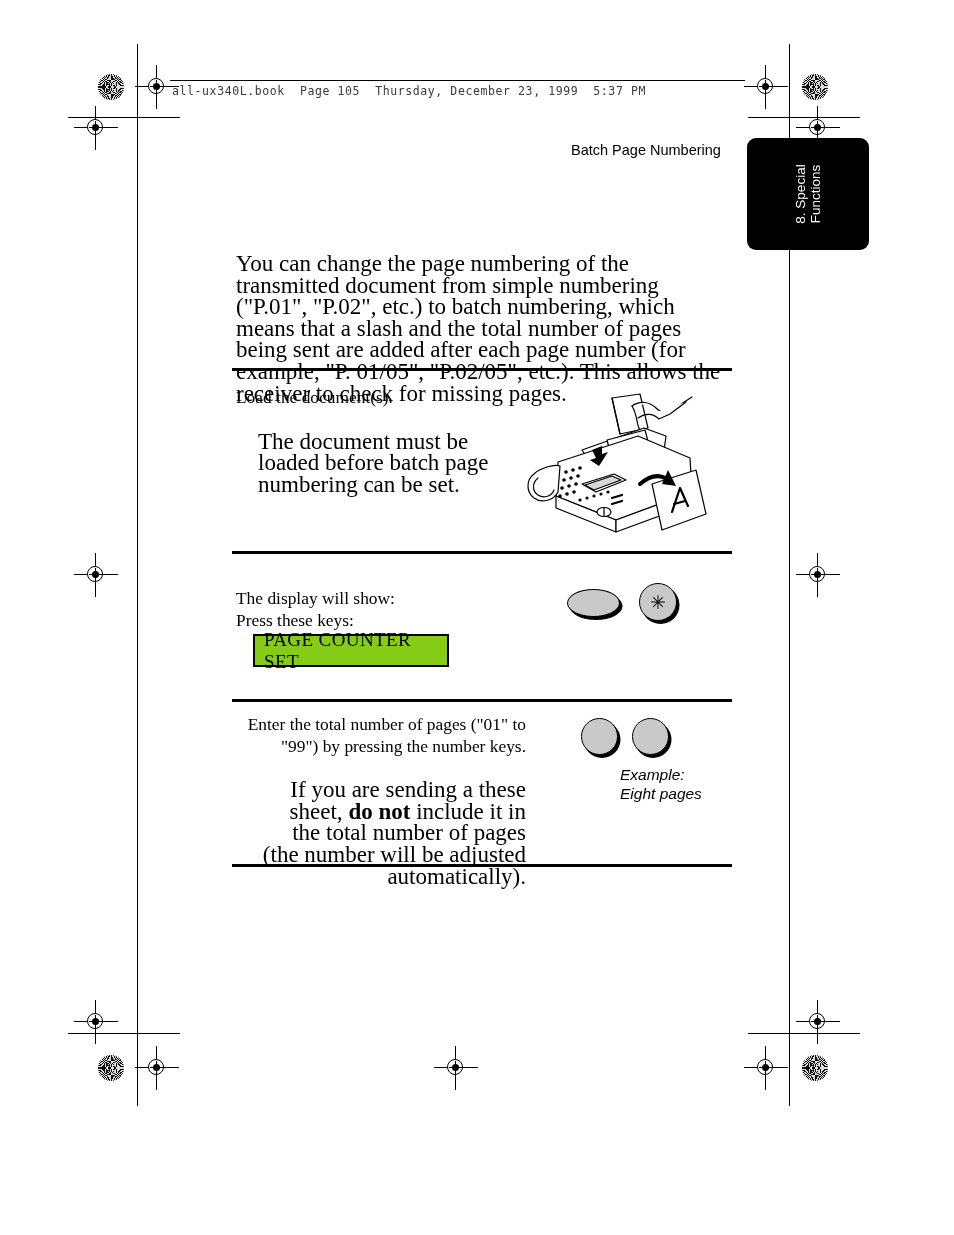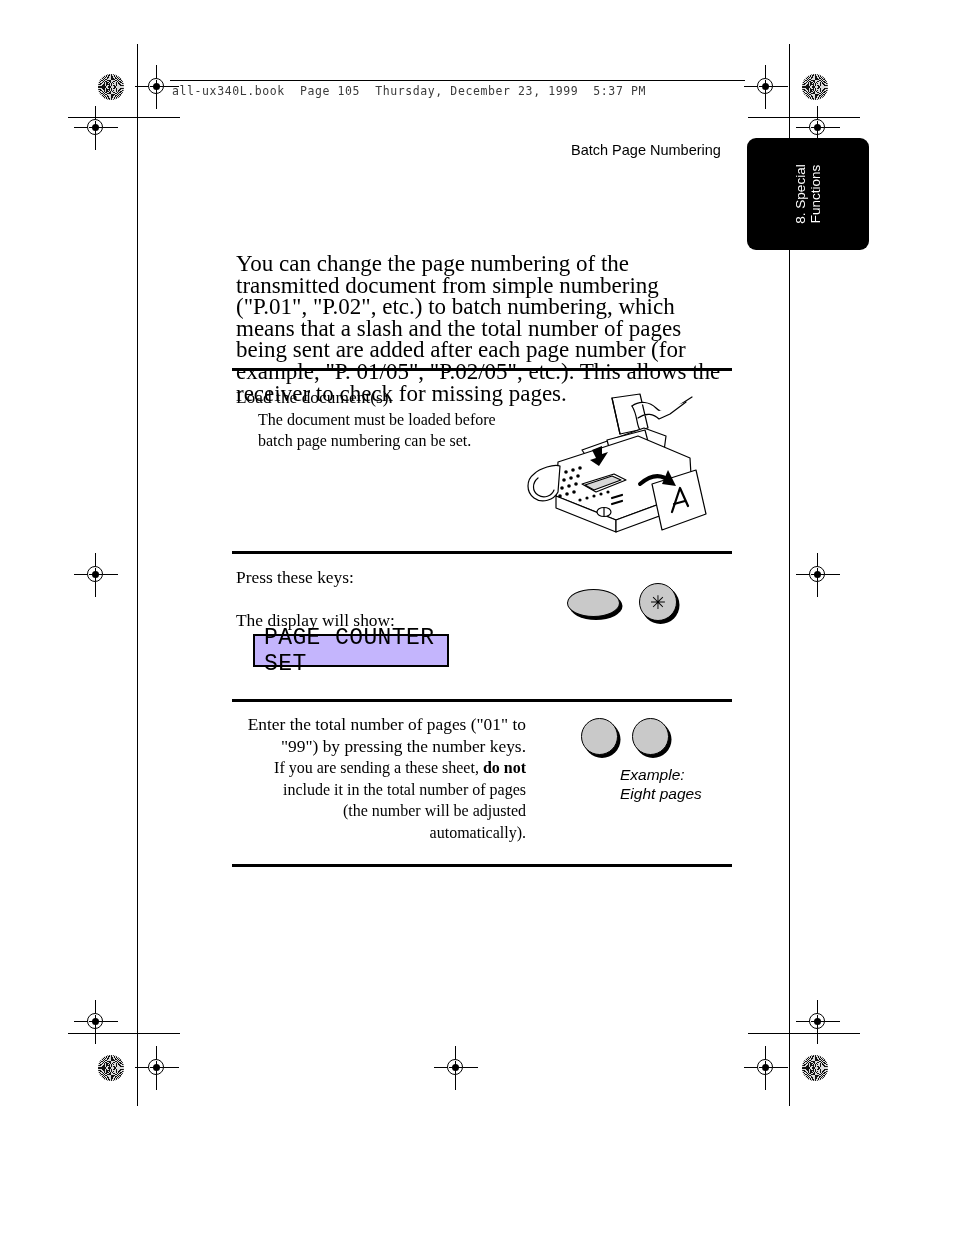--- a/index.html
+++ b/index.html
@@ -129,37 +129,37 @@
     background: #000;
   }
 
   .step {
     position: absolute;
     font-size: 17.4px;
     line-height: 21.6px;
   }
   .step .lead { margin: 0; }
   .step .note {
-    margin: 0 0 0 22px;
-    font-size: 16px;
+    margin: 22px 0 0 22px;
+    font-size: 23px;
     line-height: 21.6px;
   }
   .note b { font-weight: bold; }
 
   
   .lcd {
     position: absolute;
     border: 2.2px solid #000;
-    background: #c4b5fd;
+    background: #84cc16;
     box-sizing: border-box;
     display: flex;
     align-items: center;
     padding-left: 9px;
-    font-family: Liberation Mono, monospace;
-    font-size: 23px;
+    font-family: Liberation Serif, serif;
+    font-size: 19px;
     letter-spacing: 0.4px;
     color: #000;
   }
 
   
   .key {
     position: absolute;
     background: #c9c9c9;
     border: 1.8px solid #000;
     box-sizing: border-box;
@@ -353,22 +353,22 @@
       <polygon points="72,62 82,58 82,66 88,64 79,78 70,72 76,70 72,62" fill="#000" stroke="none"></polygon>
 
       <path d="M120,96 C132,86 142,86 150,94" fill="none" stroke-width="4"></path>
       <polygon points="148,82 156,98 142,96" fill="#000" stroke="none"></polygon>
     </svg>
   </div>
 
   <div class="rule" style="left:232px; top:551px; width:500px; height:3.2px;"></div>
 
   <div class="step" style="left:236px; top:567px; width:300px;">
+    <p class="lead" style="margin-top:21px;">The display will show:</p>
     <p class="lead">Press these keys:</p>
-    <p class="lead" style="margin-top:21px;">The display will show:</p>
   </div>
 
   <div class="lcd" style="left:253px; top:634px; width:196px; height:33px;">PAGE COUNTER SET</div>
 
   <div class="key oval" style="left:567px; top:589px; width:53px; height:28px;">
     <div class="glyph"></div>
   </div>
   <div class="key round" style="left:639px; top:583px; width:38px; height:38px;">
     <div class="glyph">✳</div>
   </div>

